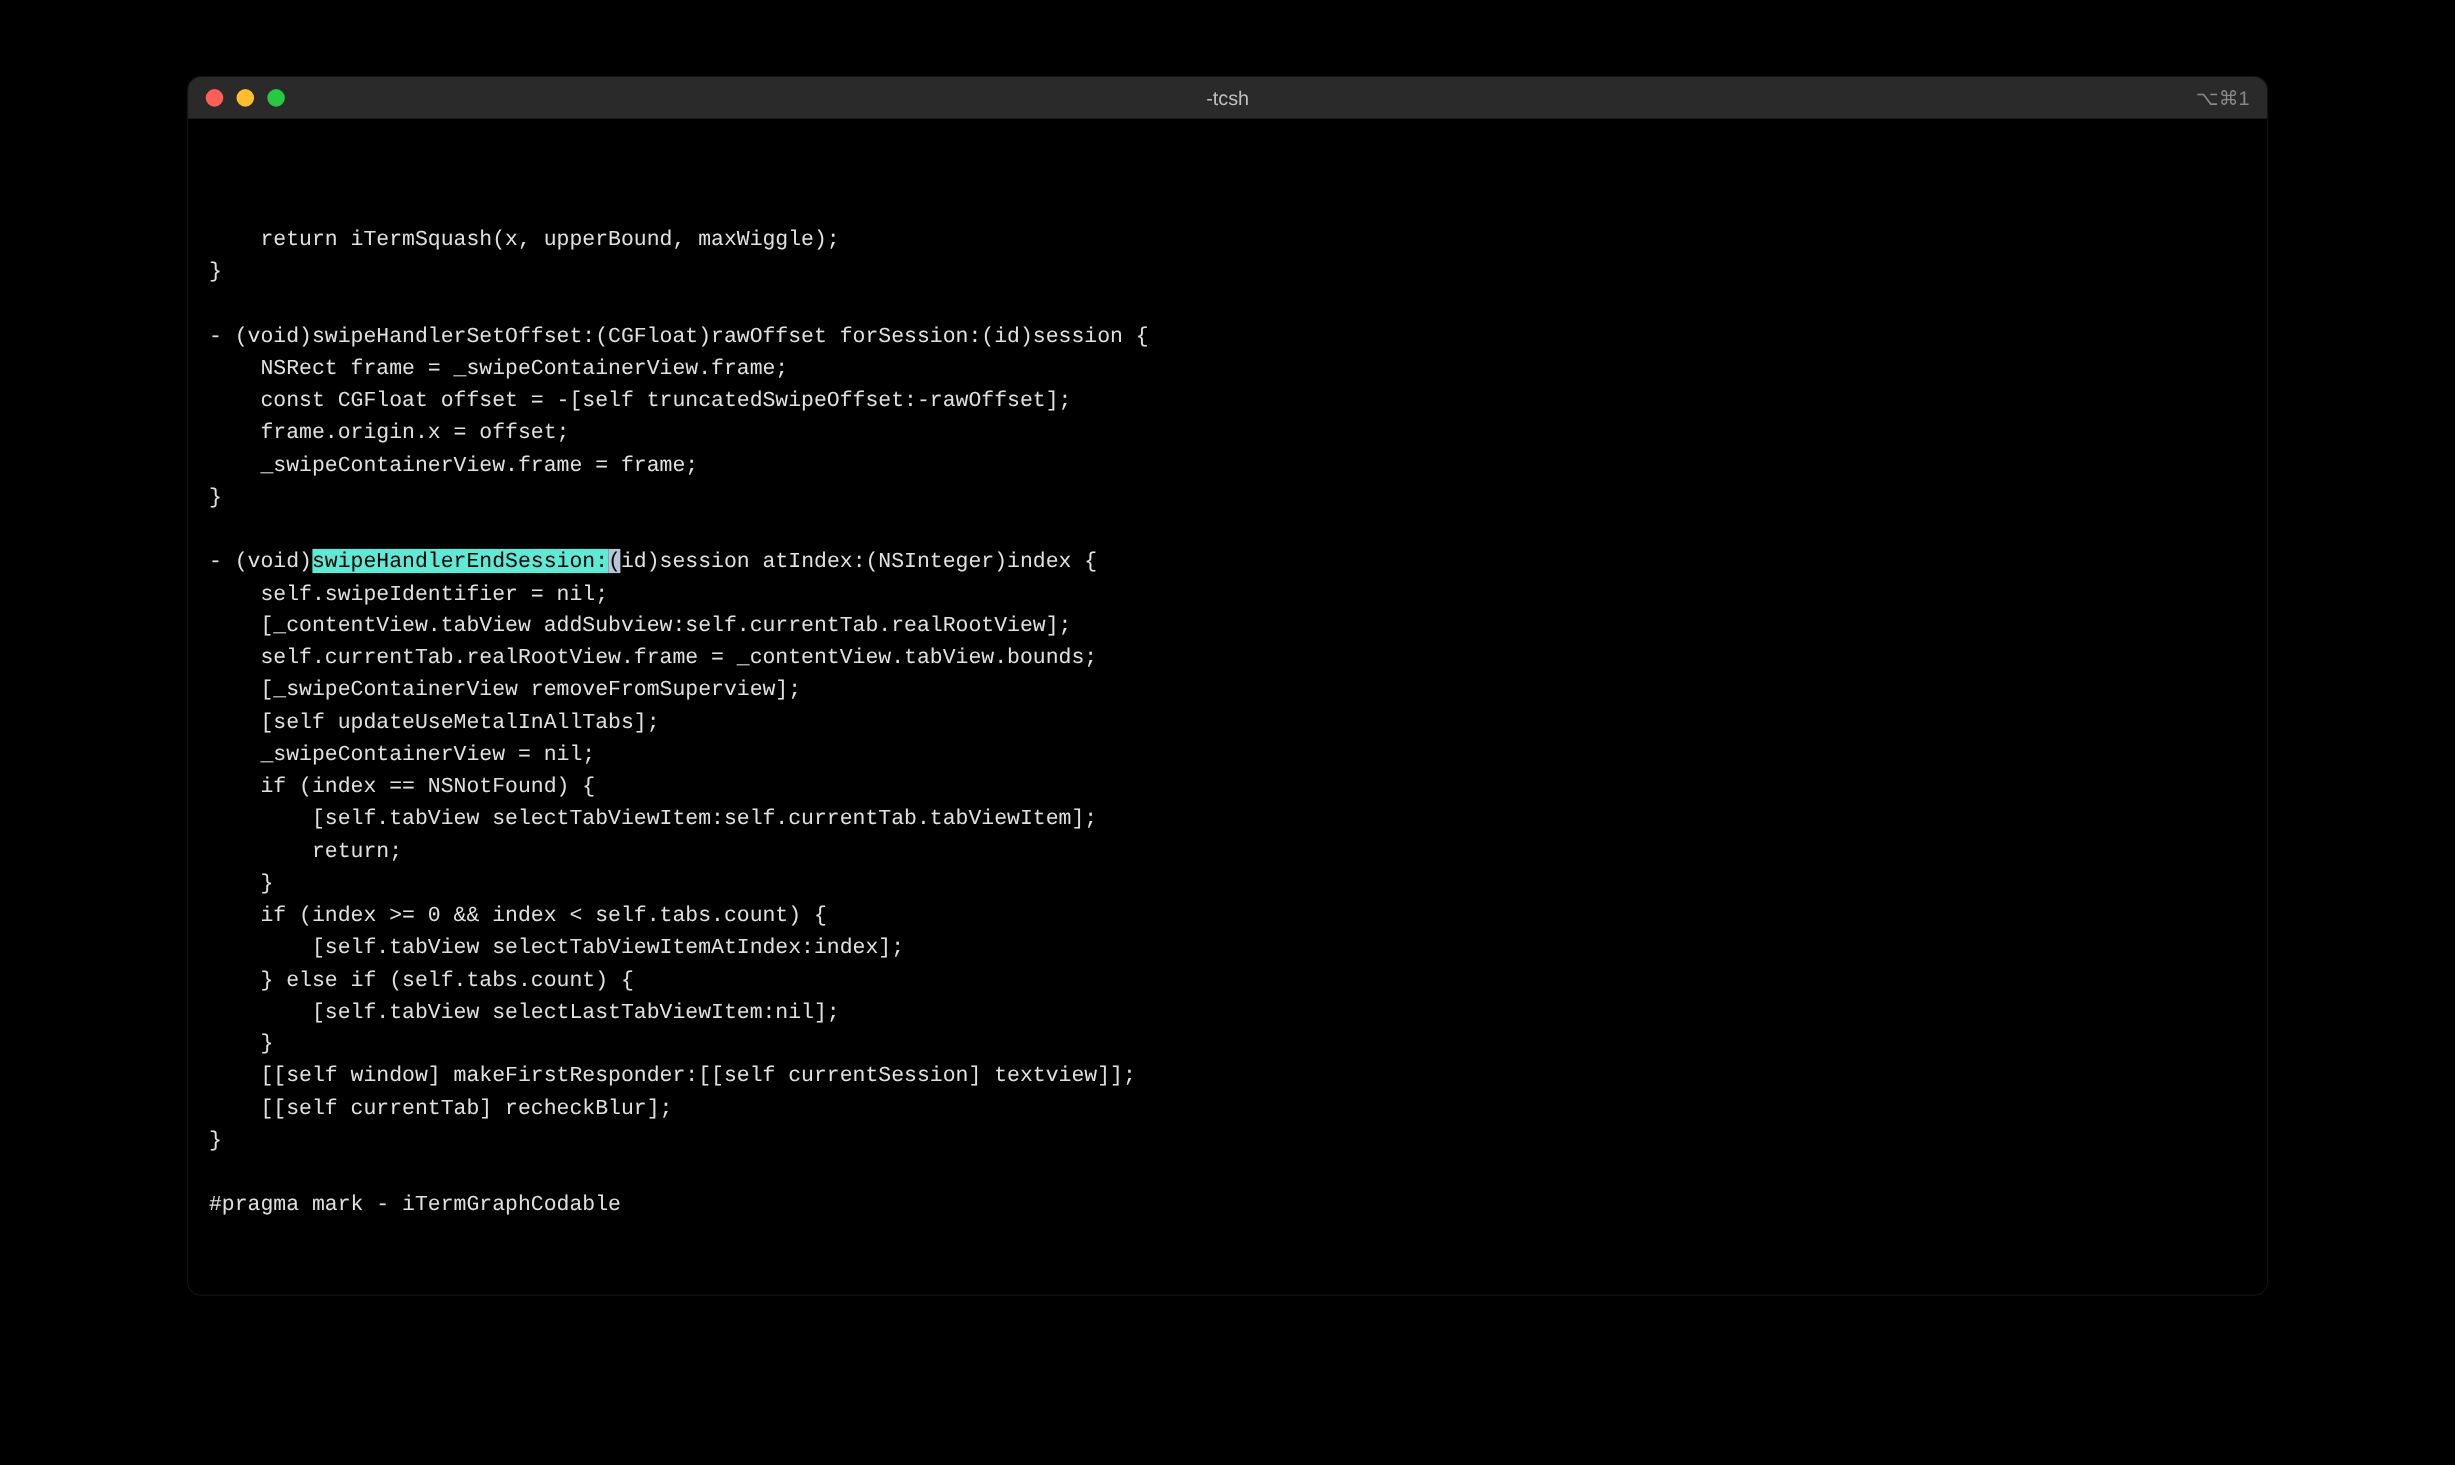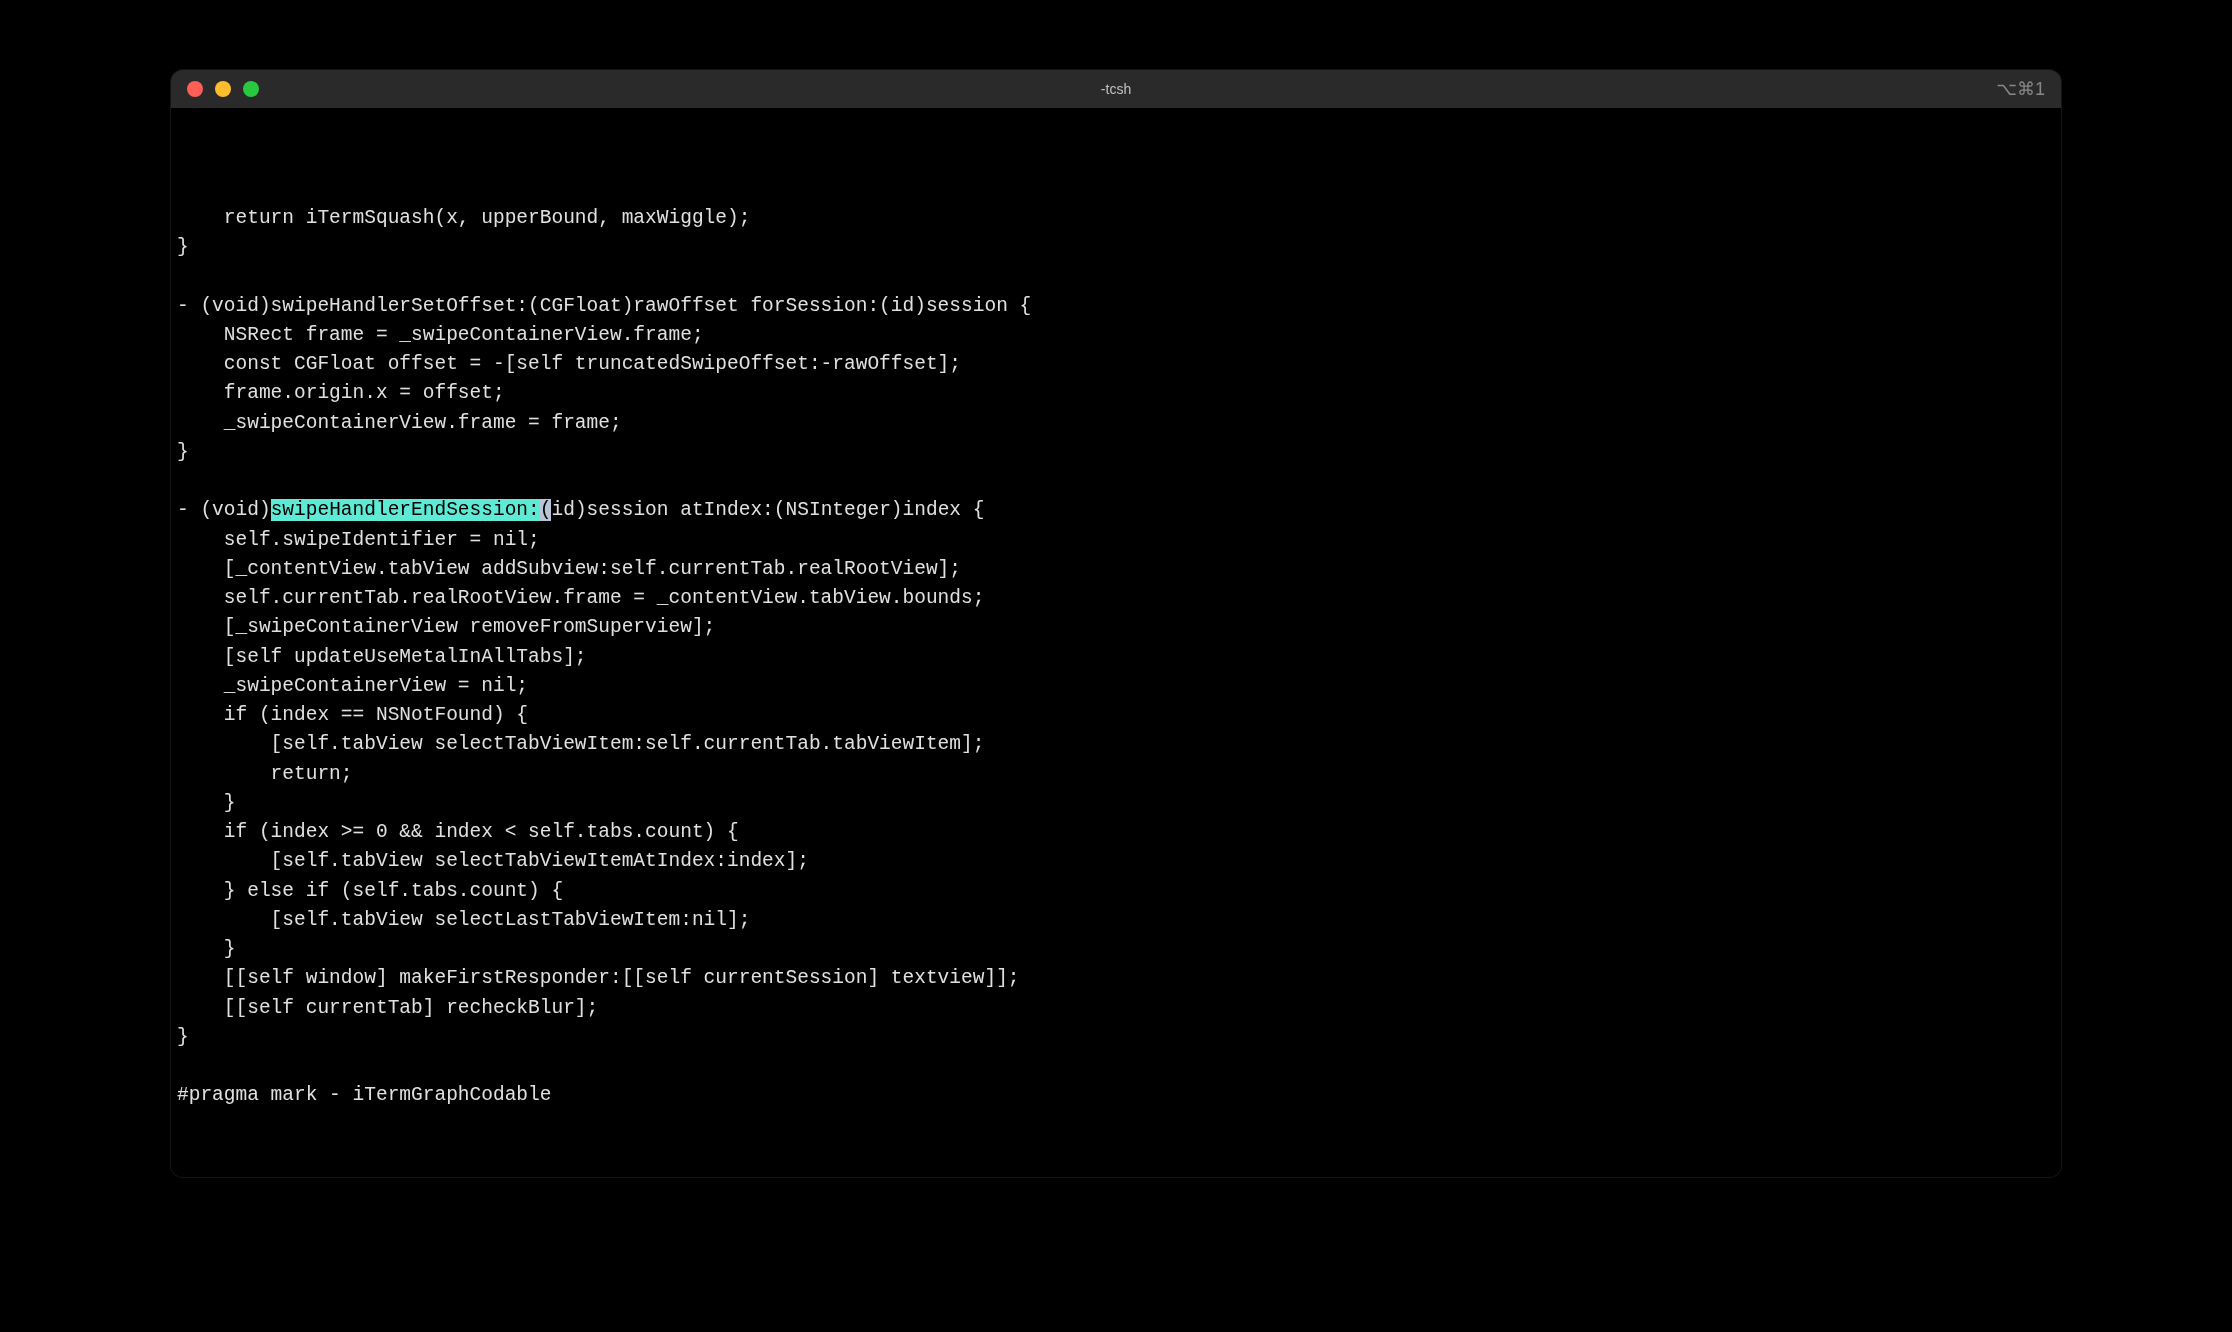--- a/index.html
+++ b/index.html
@@ -49,21 +49,21 @@
     
     .traffic-light.close { background: #ff5f57; }
     .traffic-light.minimize { background: #ffbd2e; }
     .traffic-light.maximize { background: #28c940; }
     
     .window-title {
       position: absolute;
       left: 50%;
       transform: translateX(-50%);
       color: #c0c0c0;
-      font-size: 14px;
+      font-size: 18px;
       font-family: -apple-system, BlinkMacSystemFont, "Helvetica Neue", sans-serif;
     }
     
     .titlebar-right {
       margin-left: auto;
       display: flex;
       align-items: center;
       gap: 4px;
       color: #888888;
       font-size: 18px;
@@ -95,20 +95,21 @@
     }
     
     .cursor {
       background: #b8c5d6;
       color: #000000;
     }
     
     .code-line {
       display: block;
       min-height: 1.5em;
+      margin-left: 13px;
     }
   </style>
 </head>
 <body>
 
 <div class="terminal-window">
   <div class="titlebar">
     <div class="traffic-lights">
       <div class="traffic-light close"></div>
       <div class="traffic-light minimize"></div>

